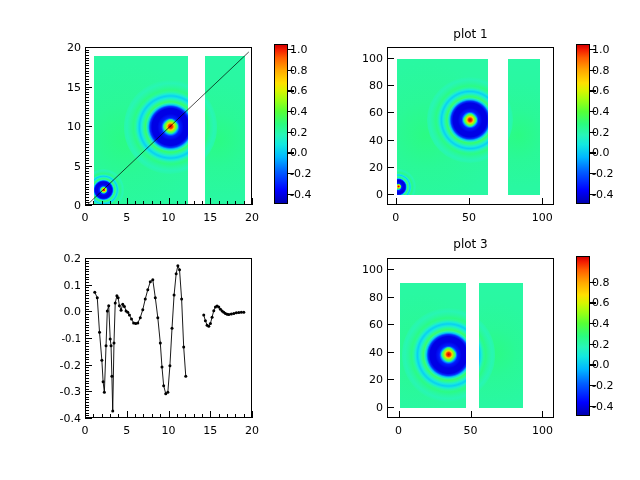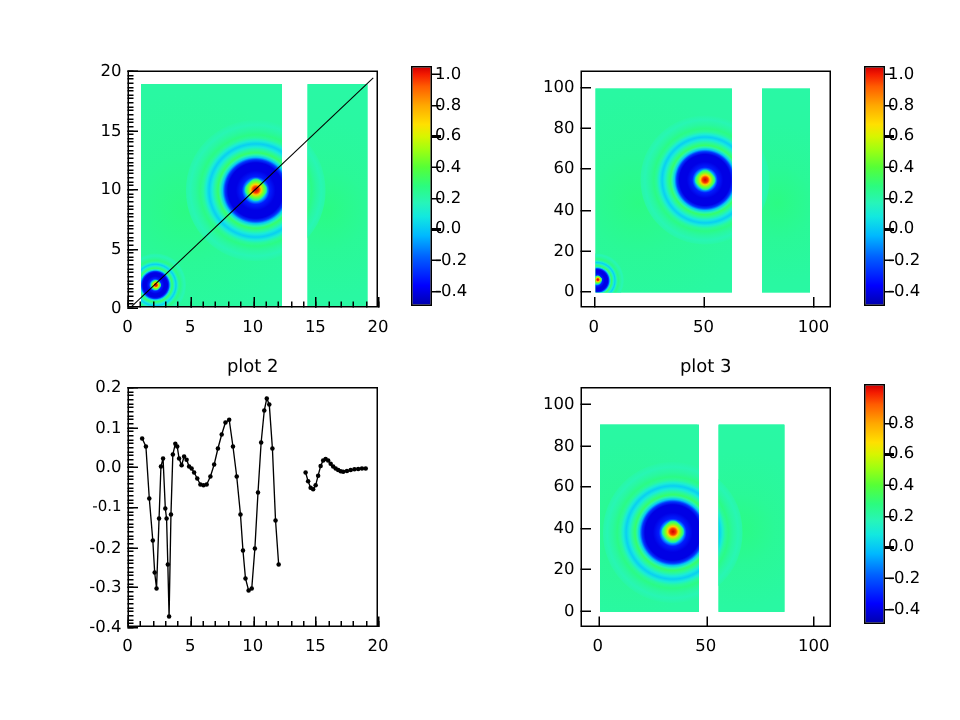--- a/index.html
+++ b/index.html
@@ -187,20 +187,21 @@
       <div class="cb-tick" style="left: 288px; top: 111.097px; width: 6px;"></div>
       <div class="cb-label" style="left: 290px; top: 111.097px; font-size: 11px;">0.4</div>
       <div class="cb-tick" style="left: 288px; top: 90.4516px; width: 6px;"></div>
       <div class="cb-label" style="left: 290px; top: 90.4516px; font-size: 11px;">0.6</div>
       <div class="cb-tick" style="left: 288px; top: 69.8065px; width: 6px;"></div>
       <div class="cb-label" style="left: 290px; top: 69.8065px; font-size: 11px;">0.8</div>
       <div class="cb-tick" style="left: 288px; top: 49.1613px; width: 6px;"></div>
       <div class="cb-label" style="left: 290px; top: 49.1613px; font-size: 11px;">1.0</div>
     </div>
     <div class="panel" style="left: 0px; top: 0px; width: 640px; height: 480px;">
+      <div class="ptitle" style="left: 387px; top: 27px; width: 167px;">plot 1</div>
       <div class="axes" style="left: 387px; top: 47px; width: 167px; height: 158px;">
         <div class="heat" style="left: 8.78947px; top: 10.8966px; width: 90.8246px; height: 136.207px; background: rgb(41, 248, 165);">
           <div class="ripple" style="left: -40%; top: -10%; width: 180%; height: 120%; background: radial-gradient(circle at 40% 55%, rgb(43, 252, 126) 0%, rgb(42, 249, 149) 25%, rgb(41, 248, 161) 55%, rgb(41, 248, 165) 80%); opacity: 0.85;"></div>
           <div class="ripple" style="left: 30.1039px; top: 18.1514px; width: 86.2833px; height: 86.2833px; background: radial-gradient(circle, rgb(205, 0, 0) 0%, rgb(245, 34, 0) 3%, rgb(255, 135, 0) 4.5%, rgb(229, 238, 0) 6%, rgb(86, 255, 54) 7.5%, rgb(41, 248, 165) 9%, rgb(0, 170, 255) 11%, rgb(0, 30, 255) 14%, rgb(0, 0, 229) 20%, rgb(0, 0, 229) 28%, rgb(0, 53, 255) 31%, rgb(6, 201, 246) 33.5%, rgb(40, 247, 172) 36%, rgb(54, 253, 108) 38%, rgb(41, 249, 157) 41%, rgb(25, 235, 220) 44%, rgb(9, 207, 242) 47%, rgb(27, 237, 214) 50%, rgb(41, 249, 157) 53%, rgb(43, 251, 134) 56%, rgb(41, 248, 161) 61%, rgb(40, 246, 180) 66%, rgb(41, 248, 161) 72%, rgb(42, 249, 149) 78%, rgb(41, 248, 165) 86%, rgb(41, 248, 165) 100%);"></div>
           <div class="ripple" style="left: 67.1223px; top: 55.1698px; width: 12.2467px; height: 12.2467px; border-radius: 0px; transform: rotate(45deg); background: radial-gradient(circle, rgb(205, 0, 0) 0%, rgb(249, 57, 0) 22%, rgb(255, 208, 0) 38%, rgb(126, 255, 33) 55%, rgb(43, 252, 126) 72%, rgba(0, 0, 0, 0) 85%);"></div>
           <div class="ripple" style="left: -16.7px; top: 109.87px; width: 36.3298px; height: 36.3298px; background: radial-gradient(circle, rgb(205, 0, 0) 0%, rgb(245, 34, 0) 3%, rgb(255, 135, 0) 4.5%, rgb(229, 238, 0) 6%, rgb(86, 255, 54) 7.5%, rgb(41, 248, 165) 9%, rgb(0, 170, 255) 11%, rgb(0, 30, 255) 14%, rgb(0, 0, 229) 20%, rgb(0, 0, 229) 28%, rgb(0, 53, 255) 31%, rgb(6, 201, 246) 33.5%, rgb(40, 247, 172) 36%, rgb(54, 253, 108) 38%, rgb(41, 249, 157) 41%, rgb(25, 235, 220) 44%, rgb(9, 207, 242) 47%, rgb(27, 237, 214) 50%, rgb(41, 249, 157) 53%, rgb(43, 251, 134) 56%, rgb(41, 248, 161) 61%, rgb(40, 246, 180) 66%, rgb(41, 248, 161) 72%, rgb(42, 249, 149) 78%, rgb(41, 248, 165) 86%, rgb(41, 248, 165) 100%);"></div>
           <div class="ripple" style="left: -1.11333px; top: 125.456px; width: 5.15649px; height: 5.15649px; border-radius: 0px; transform: rotate(45deg); background: radial-gradient(circle, rgb(205, 0, 0) 0%, rgb(249, 57, 0) 22%, rgb(255, 208, 0) 38%, rgb(126, 255, 33) 55%, rgb(43, 252, 126) 72%, rgba(0, 0, 0, 0) 85%);"></div>
         </div>
         <div class="heat" style="left: 120.123px; top: 10.8966px; width: 32.2281px; height: 136.207px; background: rgb(41, 248, 165);">
           <div class="ripple" style="left: -40%; top: -10%; width: 180%; height: 120%; background: radial-gradient(circle at 40% 55%, rgb(43, 252, 126) 0%, rgb(42, 249, 149) 25%, rgb(41, 248, 161) 55%, rgb(41, 248, 165) 80%); opacity: 0.85;"></div>
@@ -237,21 +238,20 @@
       <div class="cb-tick" style="left: 590px; top: 111.097px; width: 6px;"></div>
       <div class="cb-label" style="left: 592px; top: 111.097px; font-size: 11px;">0.4</div>
       <div class="cb-tick" style="left: 590px; top: 90.4516px; width: 6px;"></div>
       <div class="cb-label" style="left: 592px; top: 90.4516px; font-size: 11px;">0.6</div>
       <div class="cb-tick" style="left: 590px; top: 69.8065px; width: 6px;"></div>
       <div class="cb-label" style="left: 592px; top: 69.8065px; font-size: 11px;">0.8</div>
       <div class="cb-tick" style="left: 590px; top: 49.1613px; width: 6px;"></div>
       <div class="cb-label" style="left: 592px; top: 49.1613px; font-size: 11px;">1.0</div>
     </div>
     <div class="panel" style="left: 0px; top: 0px; width: 640px; height: 480px;">
-      <div class="ptitle" style="left: 85px; top: 237px; width: 167px;">plot 2</div>
       <div class="axes" style="left: 85px; top: 258px; width: 167px; height: 160px;">
         <svg class="lineplot-svg" width="167" height="160">
           <path d="M8.77,33.33 L11.27,38.67 L13.53,73.33 L15.87,101.33 L17.12,122.67 L18.37,133.33 L20.04,86.67 L21.29,52.00 L22.71,46.67 L24.21,80.00 L25.05,86.67 L25.89,117.33 L26.72,152.00 L27.97,84.00 L29.22,44.00 L30.89,36.80 L32.15,38.67 L33.40,46.67 L35.07,51.20 L36.74,45.33 L38.41,47.47 L40.08,52.00 L41.75,53.33 L43.42,56.00 L45.51,60.00 L47.60,64.00 L49.68,64.53 L51.77,64.00 L54.27,58.67 L56.78,50.67 L59.28,40.00 L61.79,30.67 L64.30,22.67 L66.80,20.80 L69.31,38.67 L71.81,58.67 L74.31,84.00 L75.98,108.00 L77.66,126.67 L79.74,134.67 L81.83,133.33 L83.92,106.67 L86.00,69.33 L88.09,36.00 L90.18,14.67 L91.85,6.67 L93.52,10.67 L95.61,40.00 L97.69,88.00 L99.78,117.33 " fill="none" stroke="#000000" stroke-width="0.9"></path>
           <circle cx="8.77" cy="33.33" r="1.5" fill="#000000"></circle>
           <circle cx="11.27" cy="38.67" r="1.5" fill="#000000"></circle>
           <circle cx="13.53" cy="73.33" r="1.5" fill="#000000"></circle>
           <circle cx="15.87" cy="101.33" r="1.5" fill="#000000"></circle>
           <circle cx="17.12" cy="122.67" r="1.5" fill="#000000"></circle>
           <circle cx="18.37" cy="133.33" r="1.5" fill="#000000"></circle>
           <circle cx="20.04" cy="86.67" r="1.5" fill="#000000"></circle>

